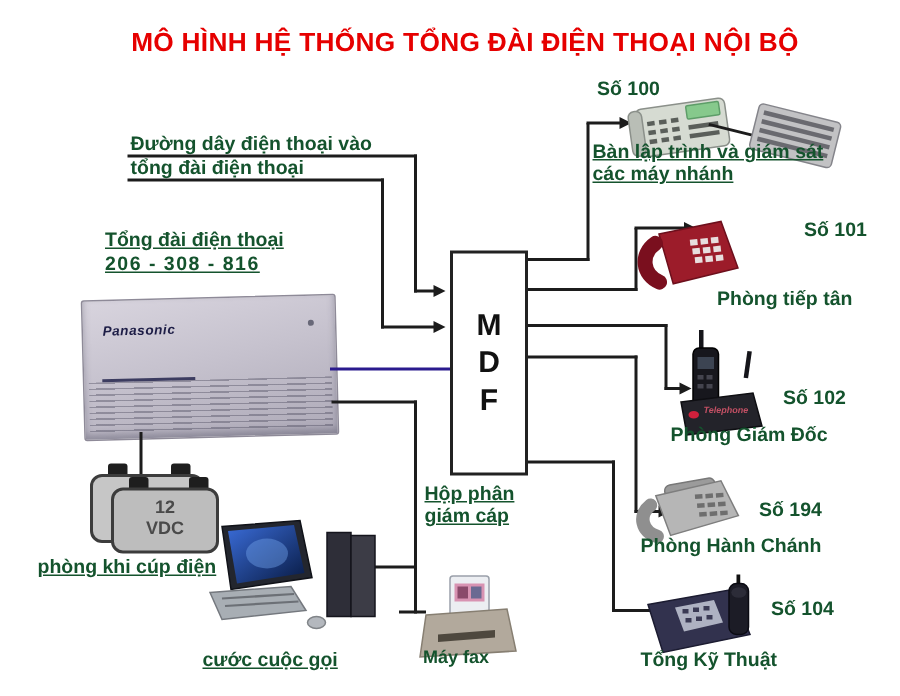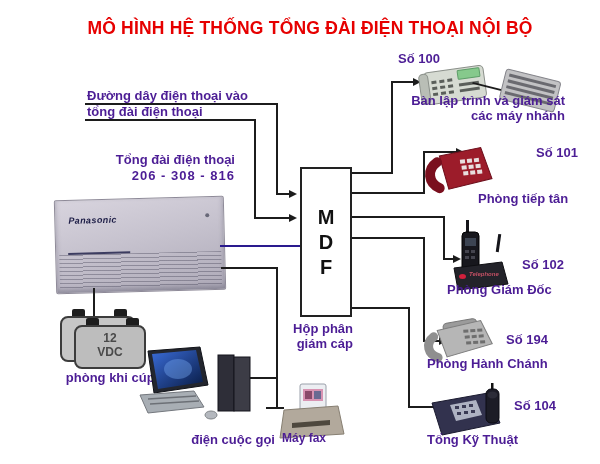--- a/index.html
+++ b/index.html
@@ -1,19 +1,19 @@
 <!DOCTYPE html>
 <html><head>
 <meta charset="utf-8">
 <style>
   html,body{margin:0;padding:0;background:#fff;}
   .stage{position:relative;width:600px;height:464px;background:#ffffff;overflow:hidden;
          font-family:"Liberation Sans", sans-serif;}
-  .lbl{position:absolute;font-weight:bold;font-size:13px;color:#4c1d95;white-space:nowrap;line-height:1.1;}
-  .ctr{text-align:right;white-space:normal;}
+  .lbl{position:absolute;font-weight:bold;font-size:13px;color:#14532d;white-space:nowrap;line-height:1.1;}
+  .ctr{text-align:left;white-space:normal;text-decoration:underline;}
   .title{position:absolute;left:40px;top:18px;width:540px;text-align:center;
          font-size:17.5px;font-weight:bold;color:#e60000;letter-spacing:.2px;white-space:nowrap;}
   .wire{position:absolute;background:#1c1c1c;}
   .wire-h{height:2px;}
   .wire-v{width:2px;}
   .wire-blue{position:absolute;height:2px;background:#2a1a8e;}
   .arr{position:absolute;width:0;height:0;border-top:4px solid transparent;
        border-bottom:4px solid transparent;border-left:8px solid #1c1c1c;}
   .mdf{position:absolute;left:300px;top:167px;width:52px;height:150px;background:#fff;
        border:2px solid #222;box-sizing:border-box;display:flex;flex-direction:column;
@@ -126,21 +126,21 @@
     <rect x="80" y="10" width="16" height="56" fill="#2e2e38" stroke="#15151d"></rect>
     <rect x="96" y="12" width="16" height="54" fill="#3c3c46" stroke="#15151d"></rect>
     <polygon points="10,6 62,2 70,40 16,48" fill="#23262e" stroke="#101218"></polygon>
     <polygon points="14,9 58,5 65,37 20,44" fill="url(#scr)"></polygon>
     <ellipse cx="40" cy="24" rx="14" ry="10" fill="#6fa0e8" opacity="0.45"></ellipse>
     <polygon points="2,50 56,46 66,62 10,68" fill="#a8aeb4" stroke="#74787e"></polygon>
     <line x1="10" y1="54" x2="58" y2="51" stroke="#6c7076" stroke-width="1.5"></line>
     <line x1="12" y1="59" x2="61" y2="56" stroke="#6c7076" stroke-width="1.5"></line>
     <ellipse cx="73" cy="70" rx="6" ry="4" fill="#b4b8be" stroke="#808488"></ellipse>
   </svg>
-  <div class="lbl ctr" style="left:135px;top:433px;width:140px;">điện cuộc gọi</div>
+  <div class="lbl ctr" style="left:135px;top:433px;width:140px;">cước cuộc gọi</div>
 
   <svg style="left:278px;top:380px;" width="70" height="66" viewBox="0 0 70 66">
     <rect x="22" y="4" width="26" height="28" rx="2" fill="#eceef2" stroke="#9aa0aa"></rect>
     <rect x="25" y="9" width="20" height="12" fill="#d893b2"></rect>
     <rect x="27" y="11" width="7" height="8" fill="#8a4a6a"></rect>
     <rect x="36" y="11" width="7" height="8" fill="#6a6a92"></rect>
     <polygon points="6,30 60,26 66,54 2,58" fill="#b2a99c" stroke="#877f72"></polygon>
     <polygon points="14,43 52,40 52,45 14,48" fill="#4e483e"></polygon>
   </svg>
   <div class="lbl" style="left:282px;top:432px;font-size:12px;">Máy fax</div>

